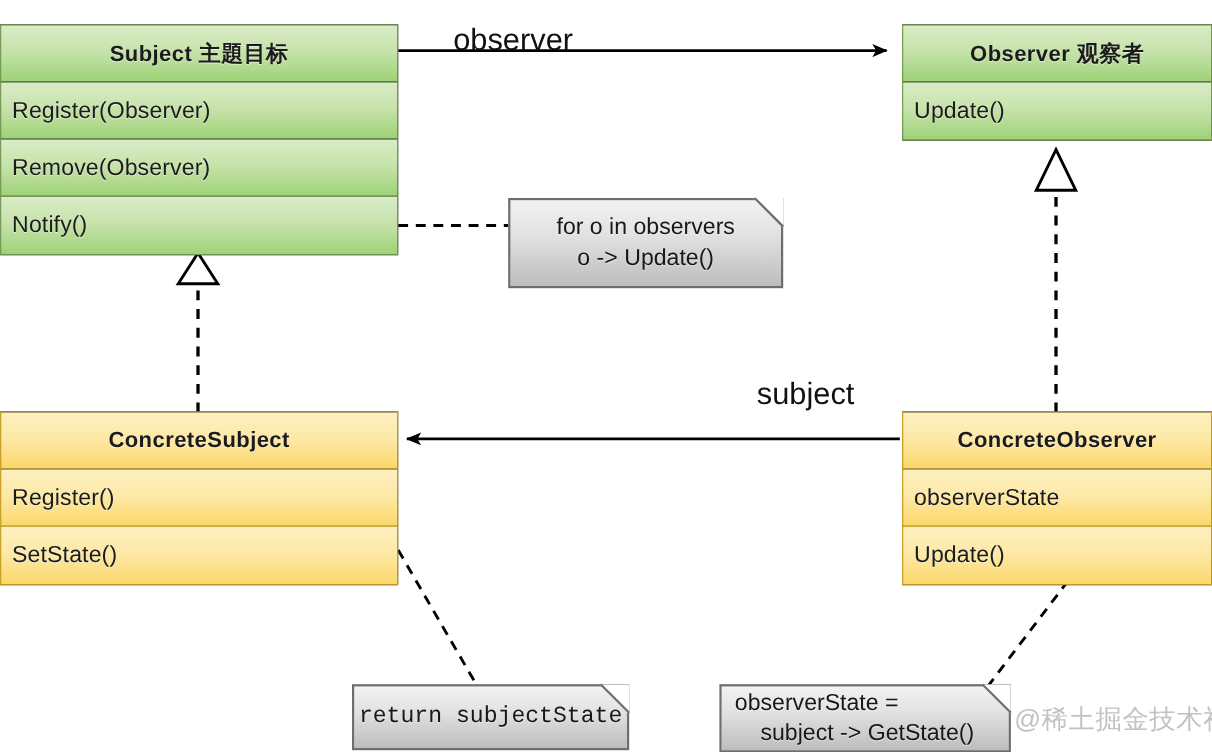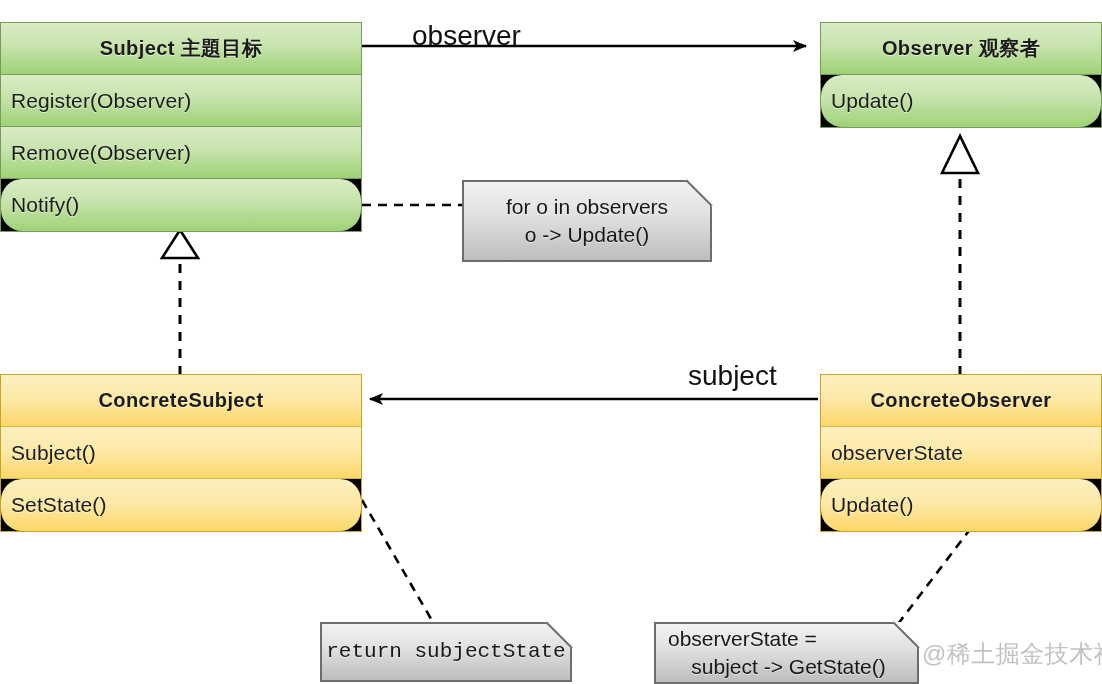--- a/index.html
+++ b/index.html
@@ -41,21 +41,21 @@
     display: flex;
     align-items: center;
     border-bottom: 1px solid #7a9a5a;
     padding-left: 10px;
     font-size: 21px;
     color: #1b1b1b;
     letter-spacing: 0.1px;
     background: linear-gradient(to bottom, #d9ecc6 0%, #c7e3ac 45%, #9ed276 100%);
     text-shadow: 0 1px 0 rgba(255,255,255,0.55);
   }
-  .compartment:last-child { border-bottom: none; border-radius: 21px; }
+  .compartment:last-child { border-bottom: none; }
   .uml-class.yellow .compartment {
     border-bottom-color: #d9b83c;
     background: linear-gradient(to bottom, #fdf0c0 0%, #fde9a8 45%, #fcd76a 100%);
   }
   .compartment.title {
     justify-content: center;
     padding-left: 0;
     font-weight: bold;
     font-size: 20px;
     letter-spacing: 0.4px;
@@ -164,21 +164,21 @@
     <div class="compartment">Notify()</div>
   </div>
 
   <div class="uml-class" style="left:820px; top:22px; width:282px;">
     <div class="compartment title">Observer 观察者</div>
     <div class="compartment">Update()</div>
   </div>
 
   <div class="uml-class yellow" style="left:0px; top:374px; width:362px;">
     <div class="compartment title">ConcreteSubject</div>
-    <div class="compartment">Subject()</div>
+    <div class="compartment">Register()</div>
     <div class="compartment">SetState()</div>
   </div>
 
   <div class="uml-class yellow" style="left:820px; top:374px; width:282px;">
     <div class="compartment title">ConcreteObserver</div>
     <div class="compartment">observerState</div>
     <div class="compartment">Update()</div>
   </div>
 
   <div class="uml-note center" style="left:462px; top:164px; width:250px; height:82px;margin-top:16px;">
@@ -204,17 +204,17 @@
     <div class="dogear-fold"></div>
     <svg class="dogear-line" viewBox="0 0 29 29" xmlns="http://www.w3.org/2000/svg">
       <path d="M2,1 L28,27" stroke="#6d6d6d" stroke-width="2" fill="none"></path>
     </svg>
     <div class="note-line">observerState =</div>
     <div class="note-line">    subject -&gt; GetState()</div>
   </div>
 
   <div class="edge-label" style="left:412px; top:20px;">observer</div>
 
-  <div class="edge-label" style="left:688px; top:360px;">subject</div>
+  <div class="edge-label" style="left:688px; top:342px;">subject</div>
 
   <div class="watermark" style="left:922px; top:638px;">@稀土掘金技术社区</div>
 
 </div>
 
 </body></html>

